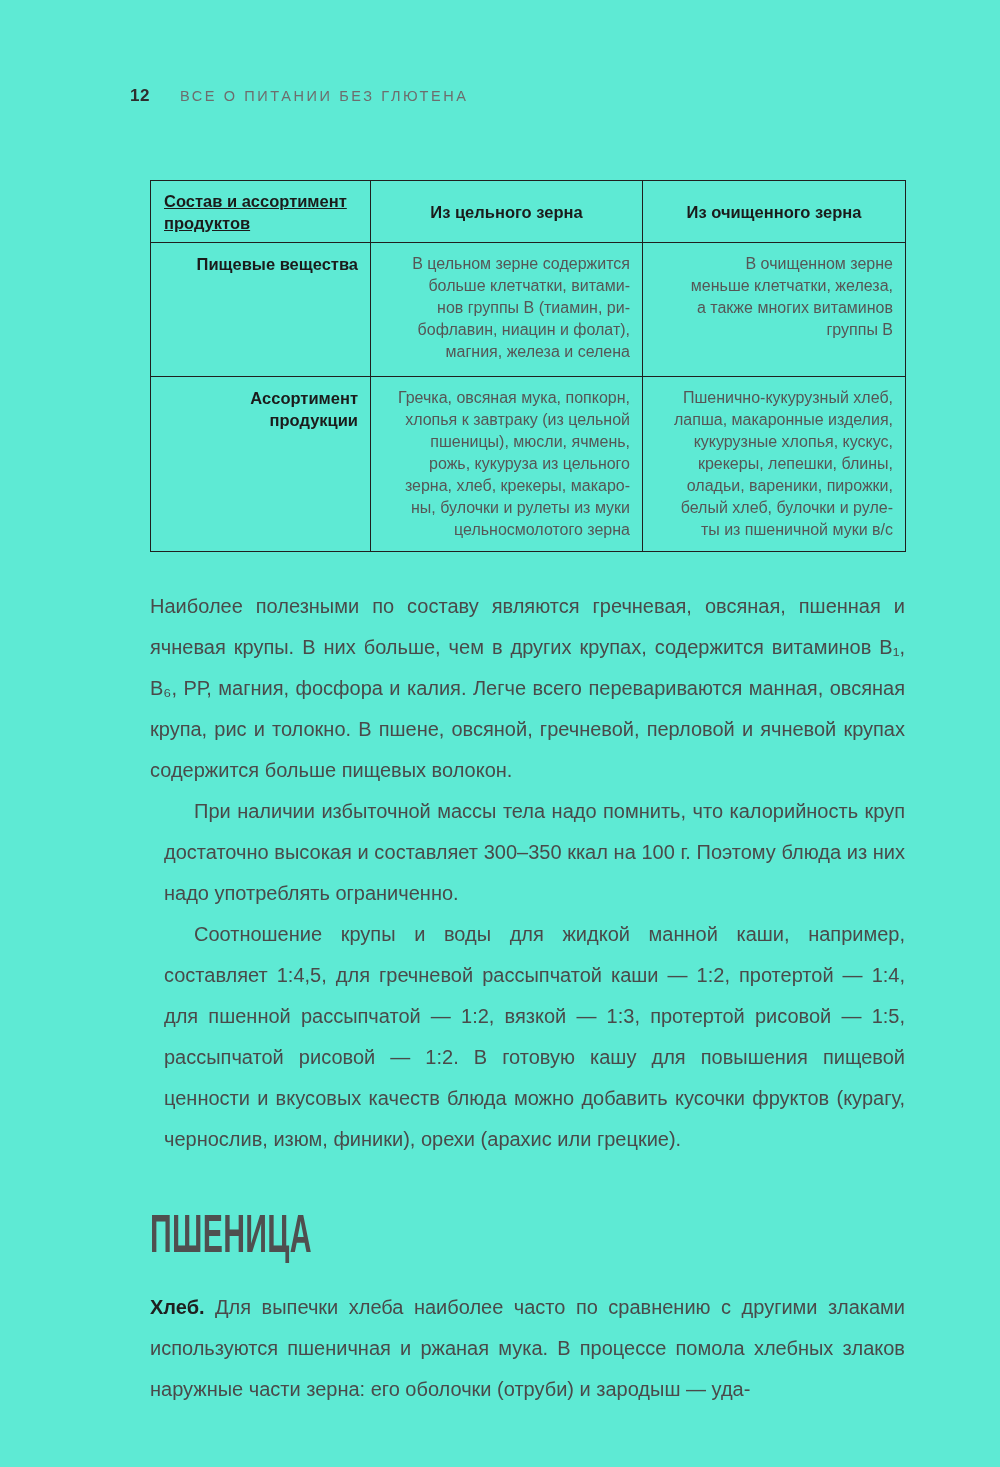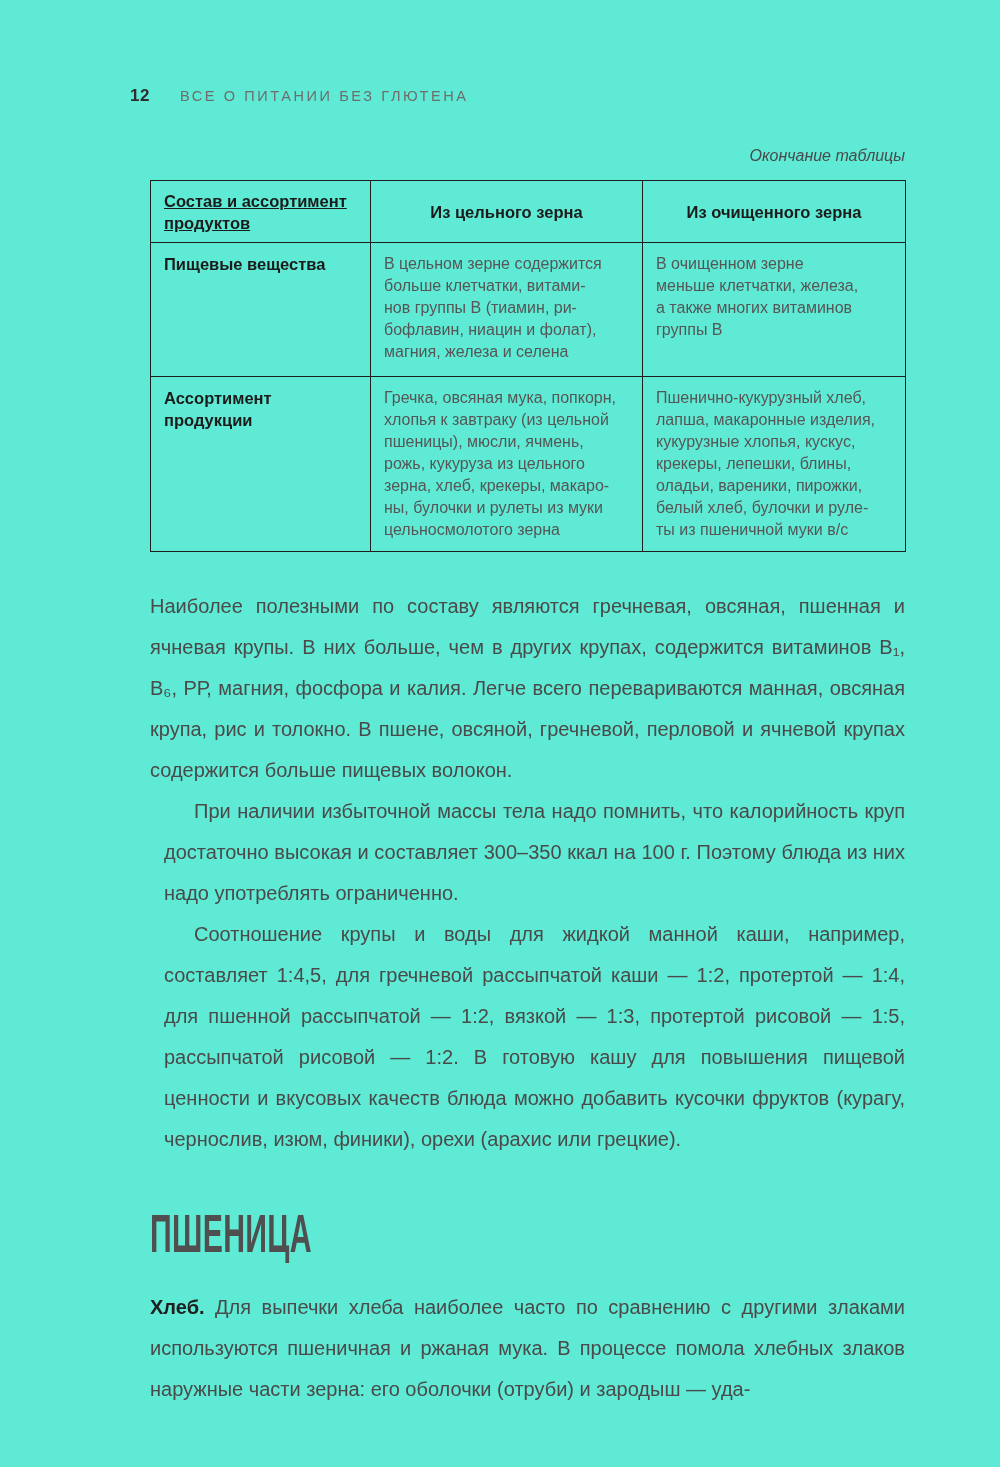--- a/index.html
+++ b/index.html
@@ -72,21 +72,21 @@
     text-align: center;
     font-size: 16.5px;
     font-weight: bold;
     color: #1b1b1b;
     line-height: 22px;
     padding: 6px 12px;
   }
   .grain-table th.lbl { text-align: left; padding-left: 13px; text-decoration: underline; }
   .grain-table td {
     vertical-align: top;
-    text-align: left;
+    text-align: right;
     font-size: 16px;
     color: #565656;
     line-height: 22px;
     padding: 10px 12px 10px 13px;
   }
   .grain-table td.lbl {
     font-weight: bold;
     color: #1b1b1b;
     font-size: 16.5px;
   }
@@ -125,21 +125,20 @@
 </head>
 <body>
 
 <div class="page">
 
   <header class="running-head">
     <span class="page-num">12</span>
     <span class="run-title">ВСЕ О ПИТАНИИ БЕЗ ГЛЮТЕНА</span>
   </header>
 
-  <div class="table-caption">Окончание таблицы</div>
 
   <table class="grain-table">
     <colgroup>
         <col class="c1">
         <col class="c2">
         <col class="c3">
       </colgroup>
     <thead>
       <tr>
         <th class="lbl">Состав и ассортимент

